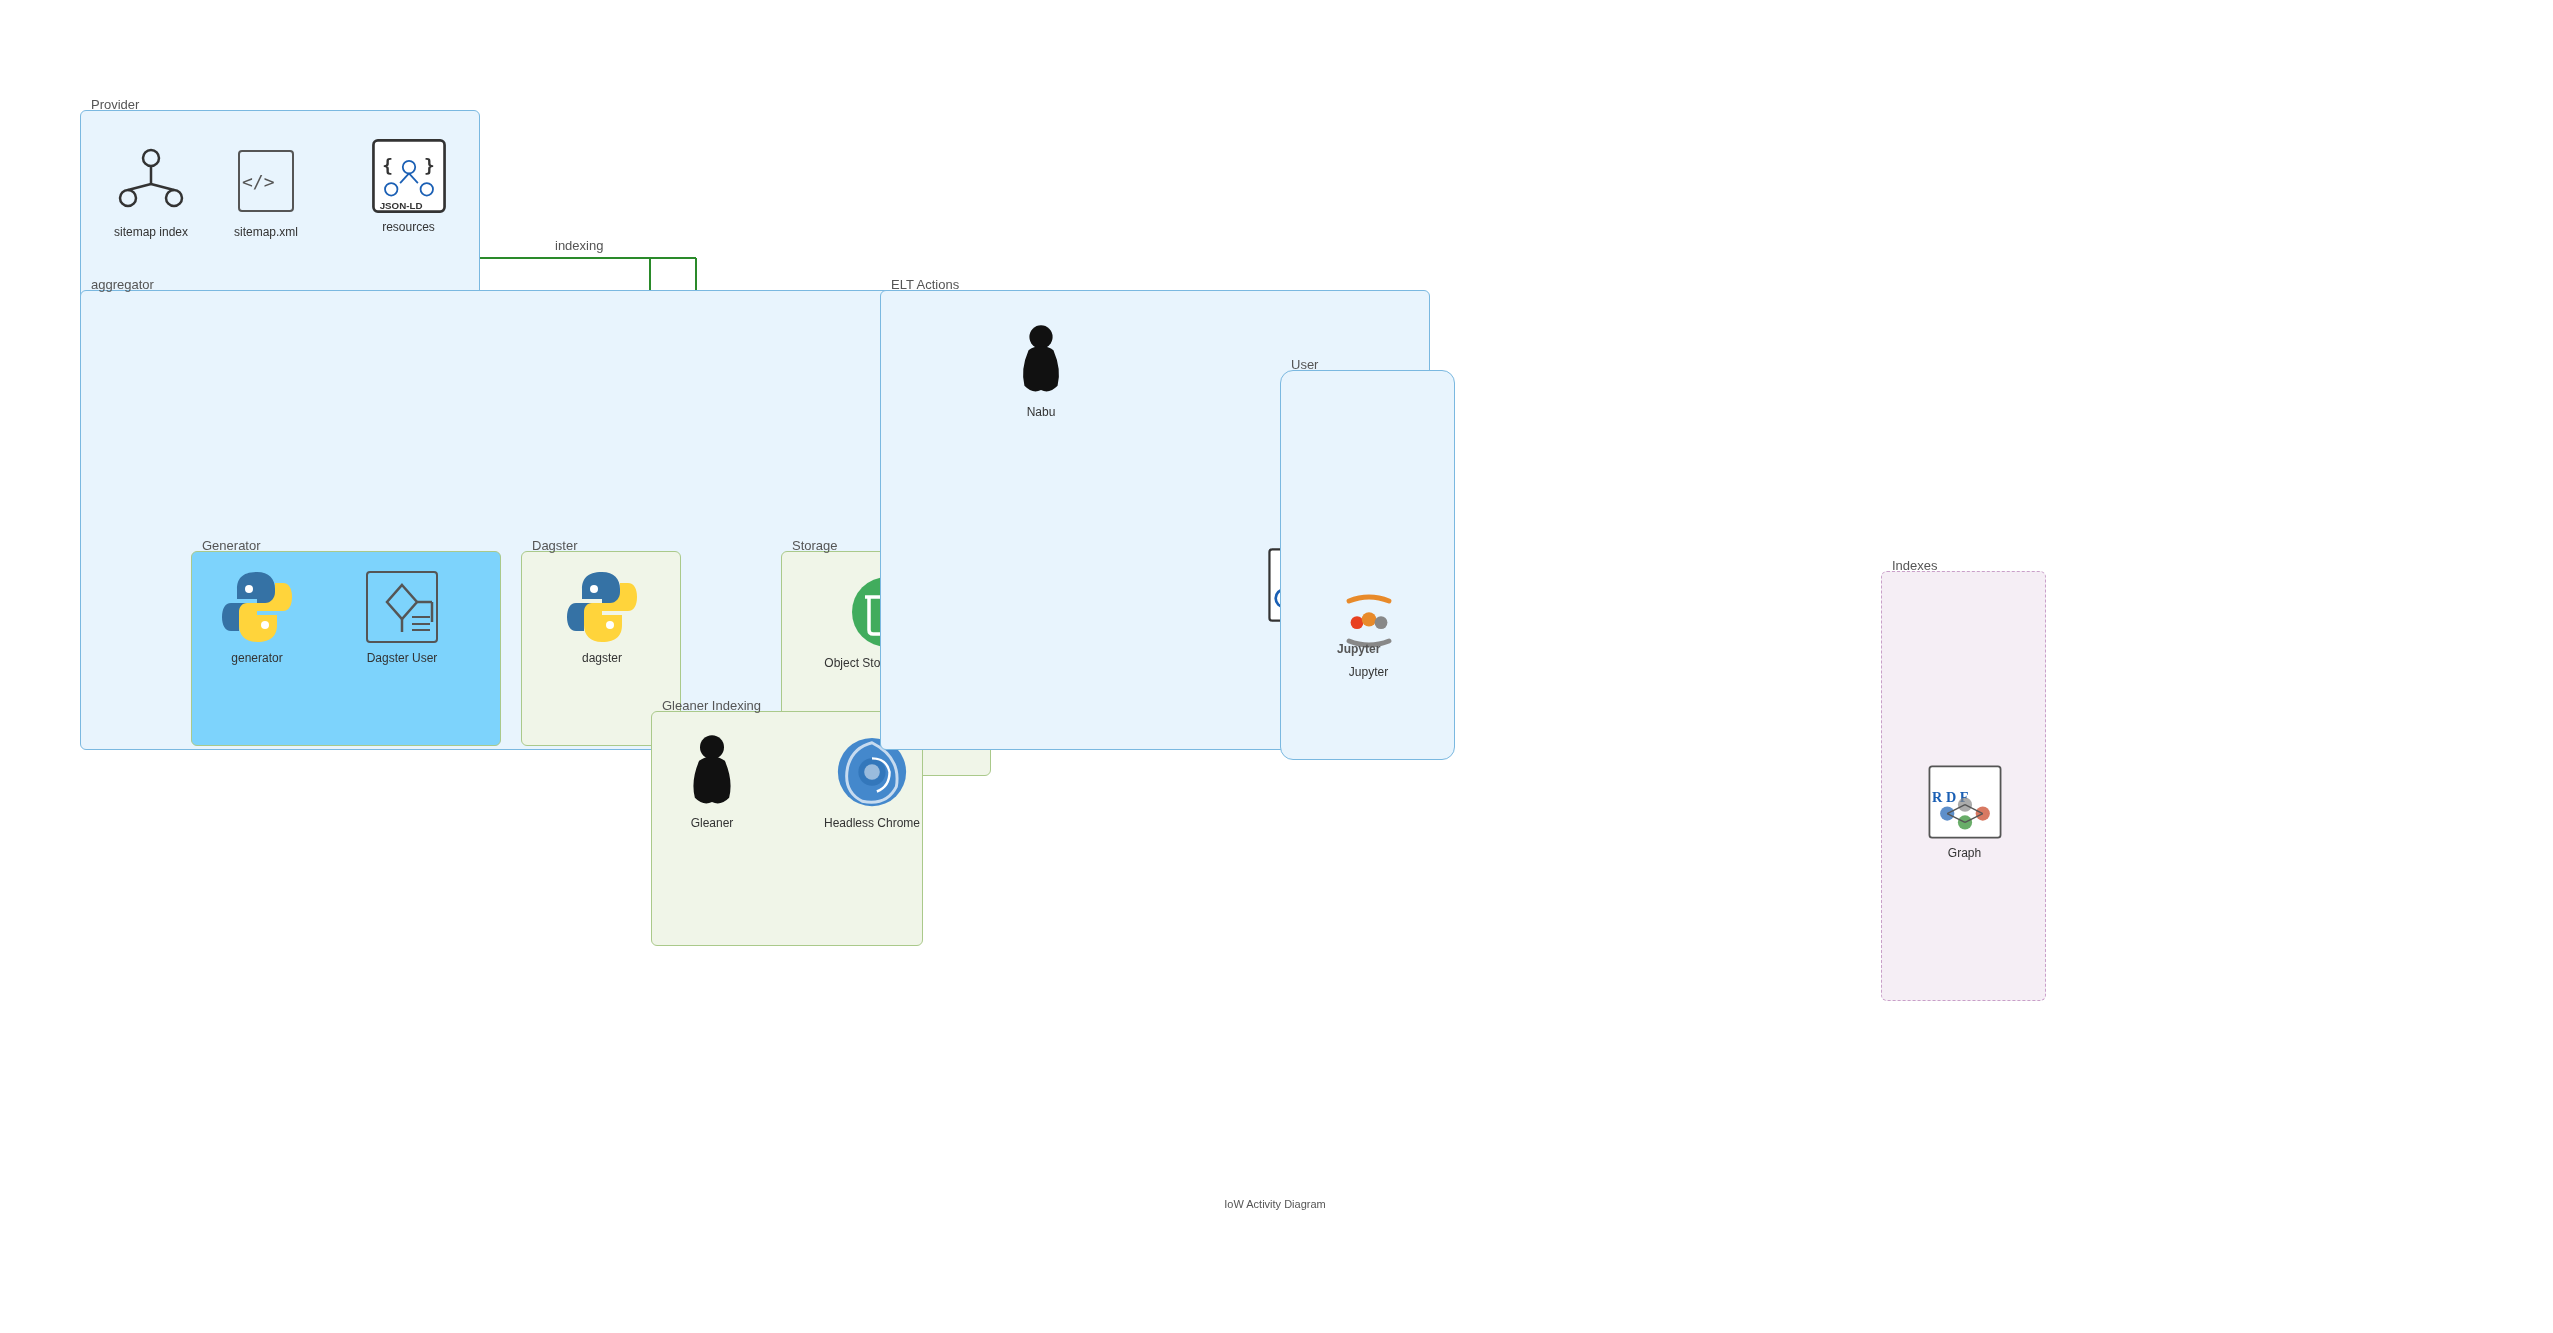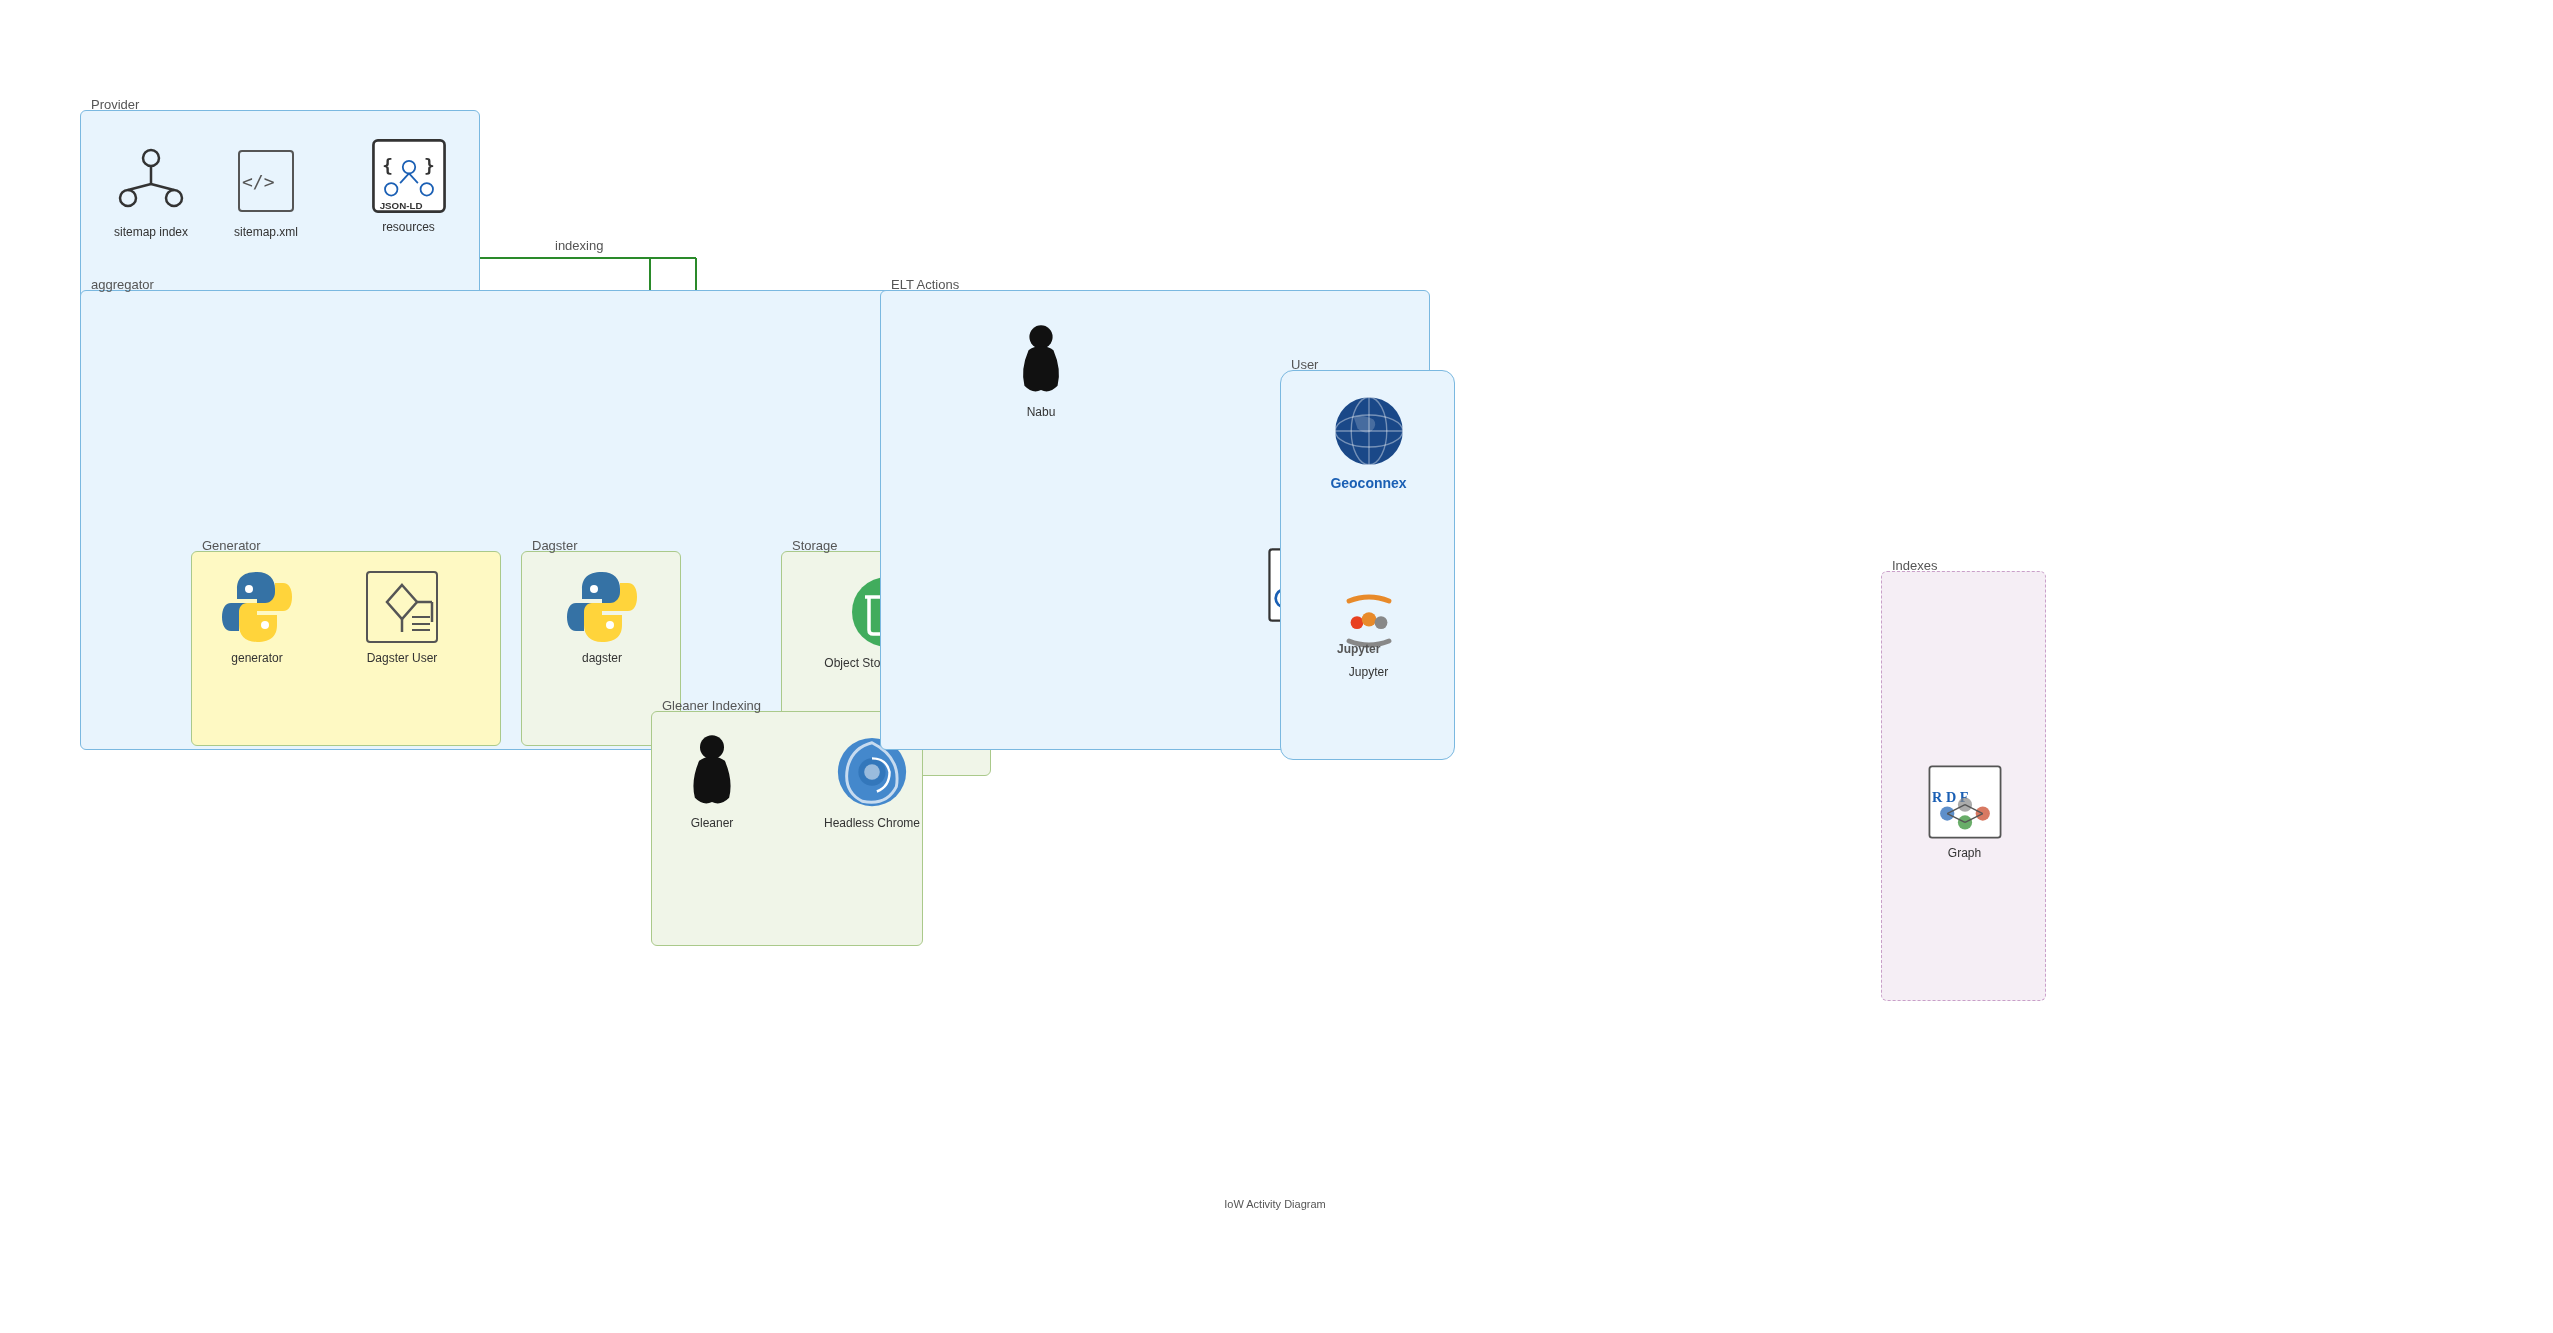--- a/index.html
+++ b/index.html
@@ -50,21 +50,21 @@
     }
     
     .generator-box {
       position: absolute;
       top: 260px;
       left: 110px;
       width: 310px;
       height: 195px;
       border: 1.5px solid #aac98a;
       border-radius: 6px;
-      background: #fef9c3;
+      background: #7dd3fc;
     }
     
     .dagster-box {
       position: absolute;
       top: 260px;
       left: 440px;
       width: 160px;
       height: 195px;
       border: 1.5px solid #aac98a;
       border-radius: 6px;
@@ -444,36 +444,20 @@
         <line x1="32" y1="60" x2="58" y2="60" stroke="#1a5fb4" stroke-width="2.5"></line>
         <text x="20" y="88" font-size="13" font-weight="bold" fill="#1a5fb4" font-family="Arial">SPARQL</text>
       </svg>
     </div>
     <span class="node-label">SPARQL</span>
   </div>
 
   <div class="user-box">
     <span class="box-label">User</span>
 
-    <div class="node" style="left:5px;top:20px;width:165px;">
-      <div class="node-icon">
-
-        <svg viewBox="0 0 90 90" width="90" height="90">
-          <circle cx="45" cy="45" r="38" fill="#1a4888"></circle>
-
-          <ellipse cx="45" cy="45" rx="20" ry="38" fill="none" stroke="rgba(255,255,255,0.4)" stroke-width="1.5"></ellipse>
-          <ellipse cx="45" cy="45" rx="38" ry="18" fill="none" stroke="rgba(255,255,255,0.4)" stroke-width="1.5"></ellipse>
-          <line x1="7" y1="45" x2="83" y2="45" stroke="rgba(255,255,255,0.4)" stroke-width="1.5"></line>
-          <line x1="45" y1="7" x2="45" y2="83" stroke="rgba(255,255,255,0.4)" stroke-width="1.5"></line>
-
-          <path d="M28,30 Q35,25 50,32 Q55,38 48,45 Q40,50 32,42 Z" fill="rgba(255,255,255,0.2)"></path>
-        </svg>
-      </div>
-      <span class="node-label" style="font-weight:bold;color:#1a5fb4;font-size:14px;">Geoconnex</span>
-    </div>
 
     <div class="node" style="left:5px;top:210px;width:165px;">
       <div class="node-icon">
 
         <svg viewBox="0 0 100 80" width="100" height="80">
 
           <path d="M25,15 Q50,5 75,15" stroke="#e88a2a" stroke-width="6" fill="none" stroke-linecap="round"></path>
 
           <path d="M25,65 Q50,75 75,65" stroke="#888" stroke-width="6" fill="none" stroke-linecap="round"></path>
 

